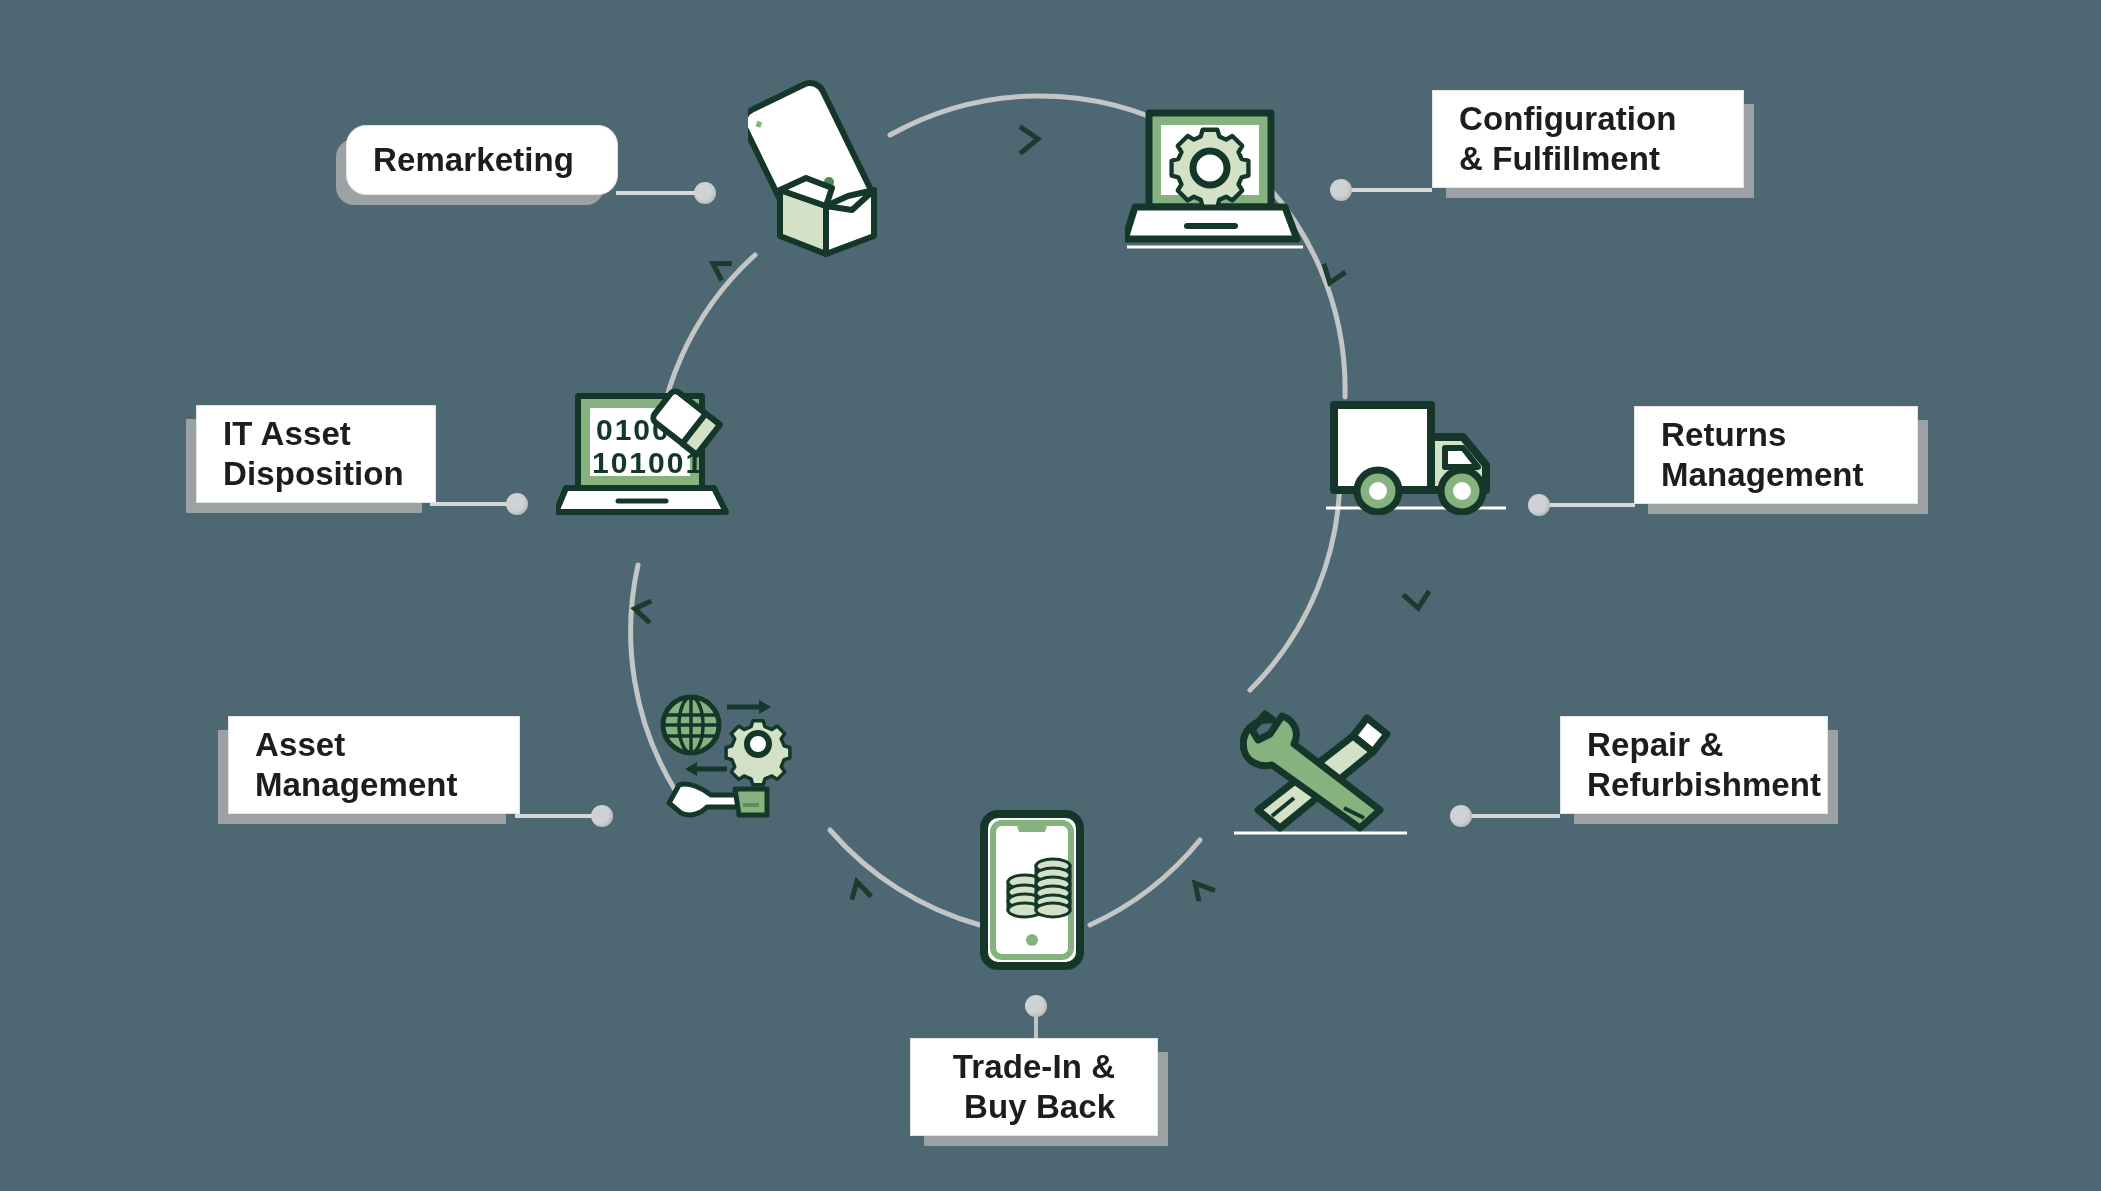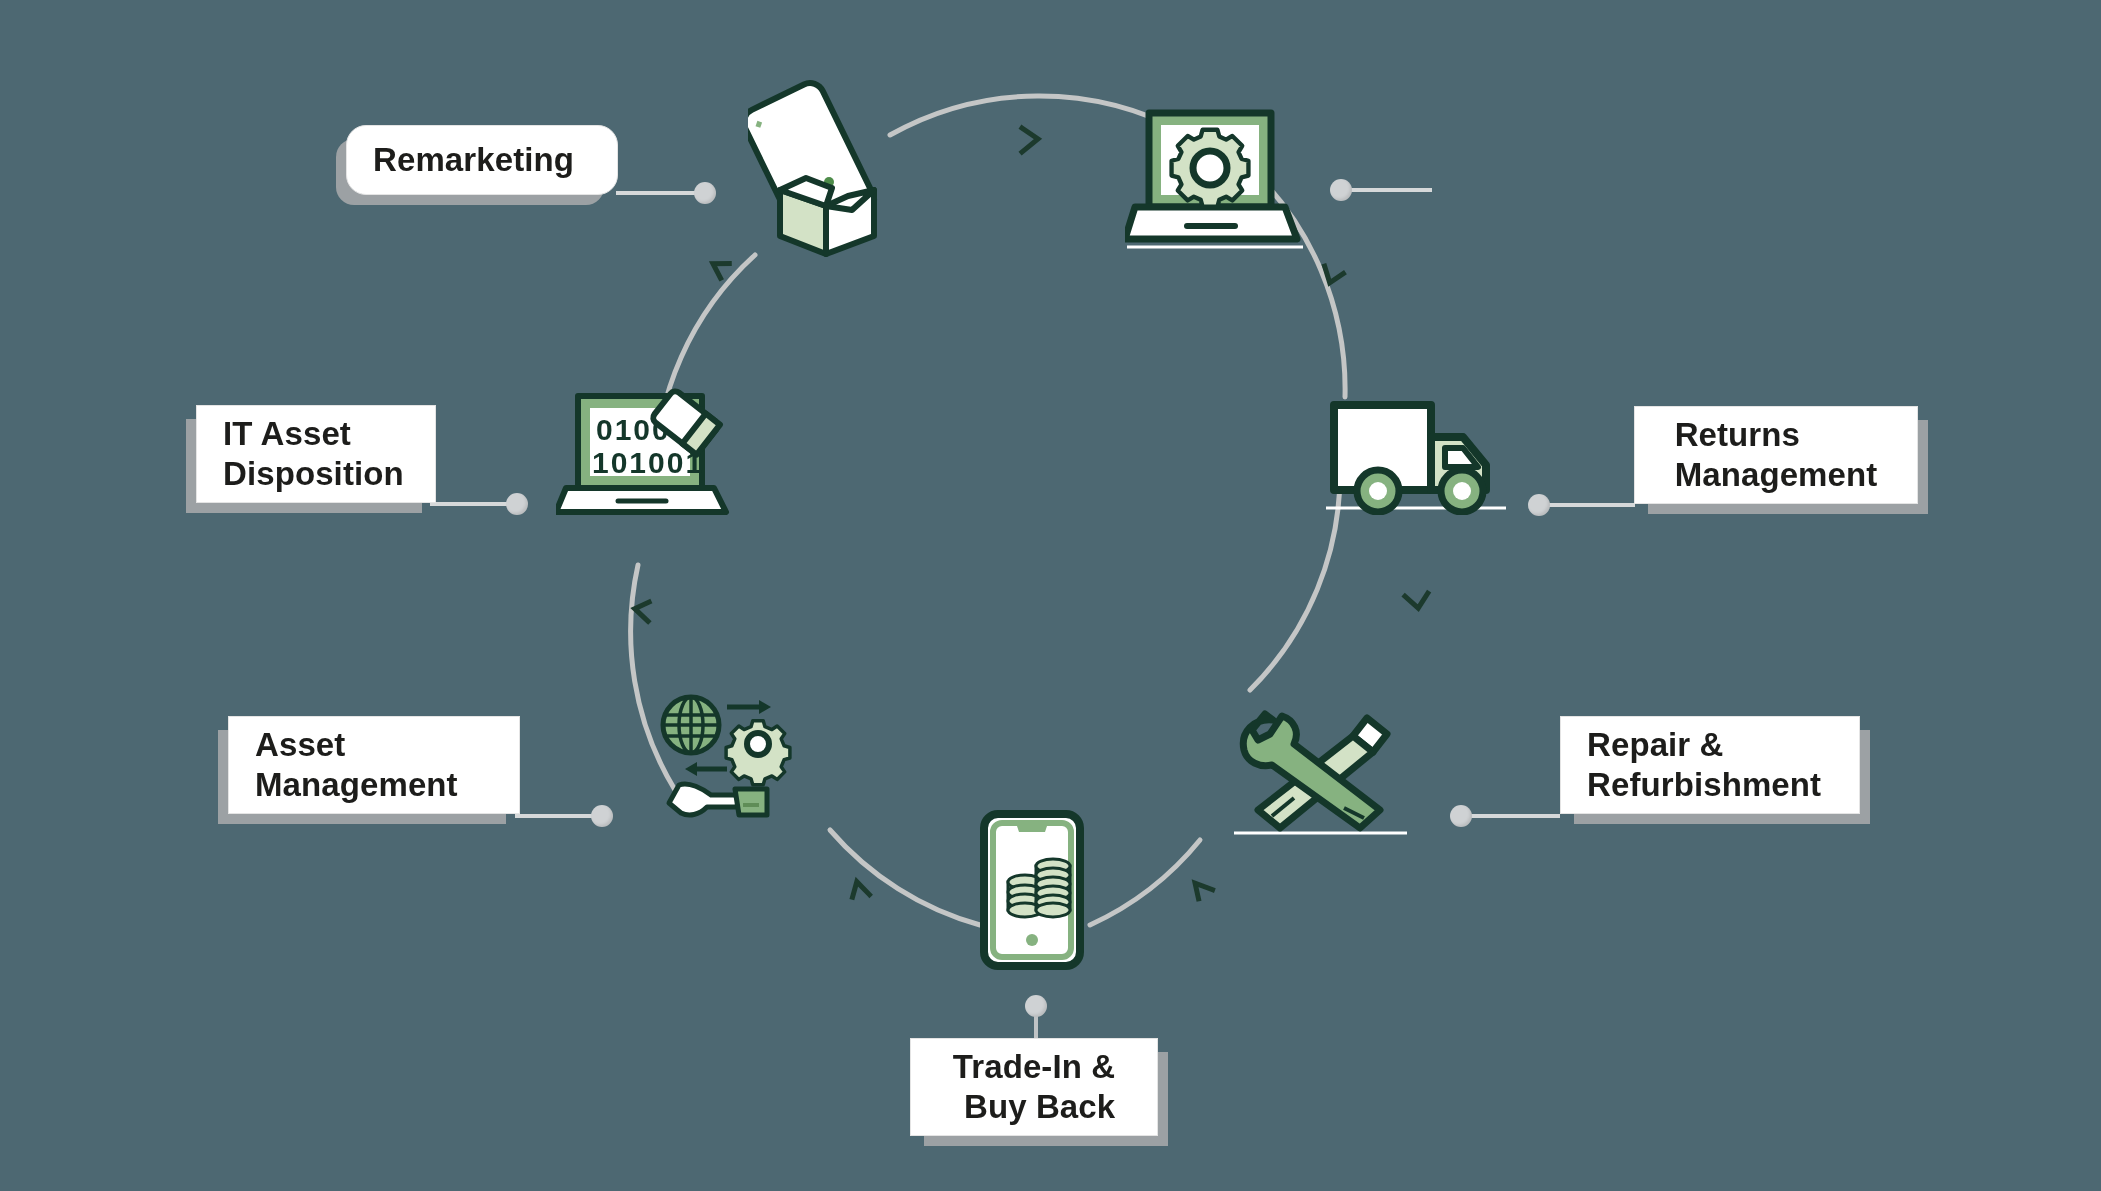--- a/index.html
+++ b/index.html
@@ -117,27 +117,31 @@
   <div class="card sh-left" style="left:196px; top:405px; width:240px; height:98px;">
     <span>IT Asset
 Disposition</span>
   </div>
 
   <div class="card sh-left" style="left:228px; top:716px; width:292px; height:98px;">
     <span>Asset
 Management</span>
   </div>
 
-
-  <div class="card sh-right" style="left:1634px; top:406px; width:284px; height:98px;align-items:center;">
+  <div class="card sh-right" style="left:1432px; top:90px; width:312px; height:98px;">
+    <span>Configuration
+&amp; Fulfillment</span>
+  </div>
+
+  <div class="card sh-right" style="left:1634px; top:406px; width:284px; height:98px;">
     <span>Returns
 Management</span>
   </div>
 
-  <div class="card sh-right" style="left:1560px; top:716px; width:300px; height:98px;">
+  <div class="card sh-right" style="left:1560px; top:716px; width:268px; height:98px;">
     <span>Repair &amp;
 Refurbishment</span>
   </div>
 
   <div class="card center" style="left:910px; top:1038px; width:248px; height:98px;text-align:right;">
     <span>Trade-In &amp;
 Buy Back</span>
   </div>
 
   <div class="icon" style="left:748px; top:78px;">

